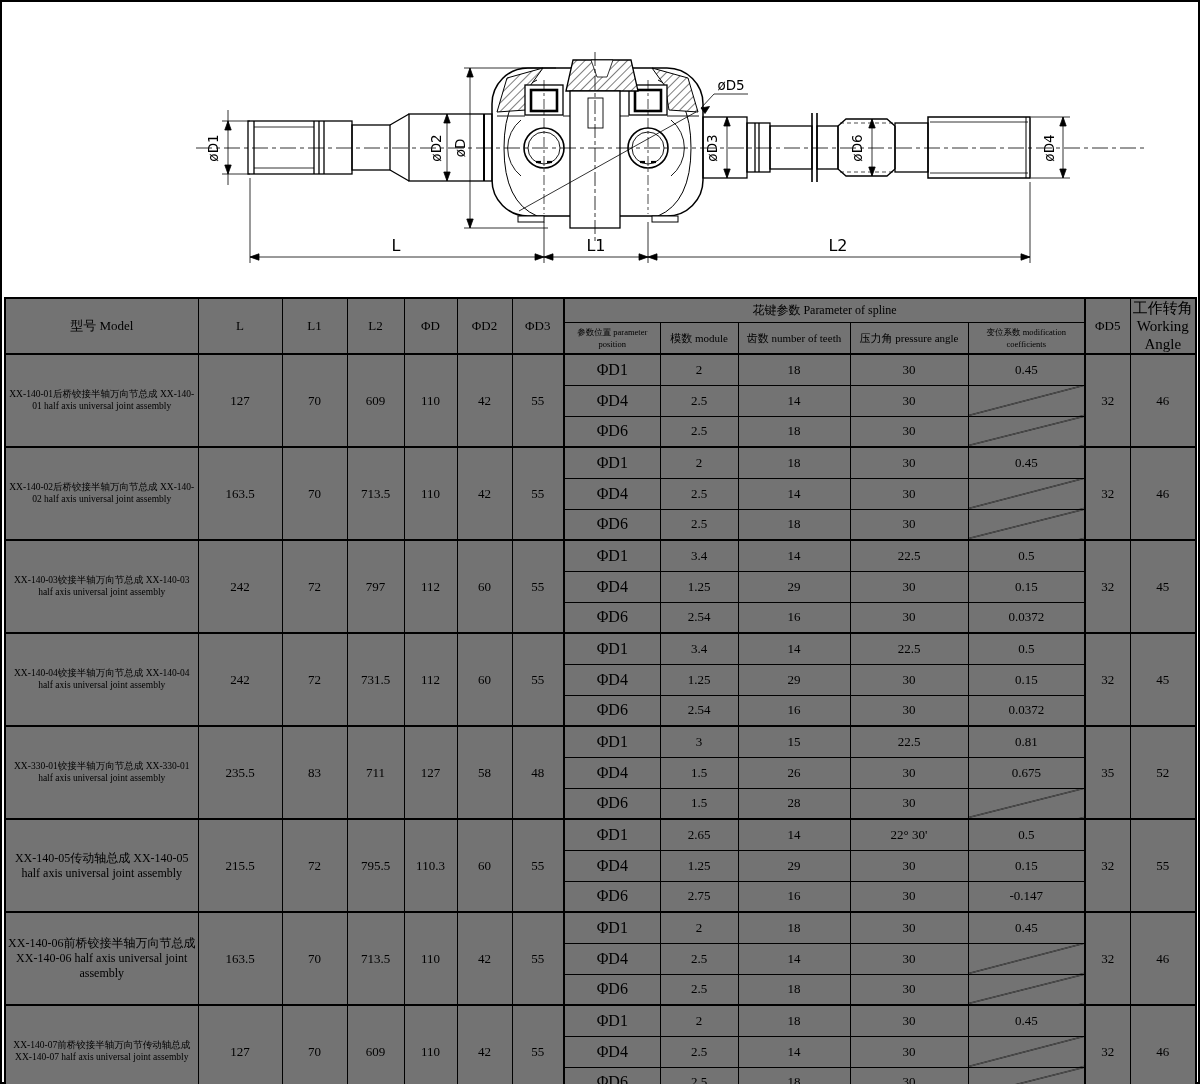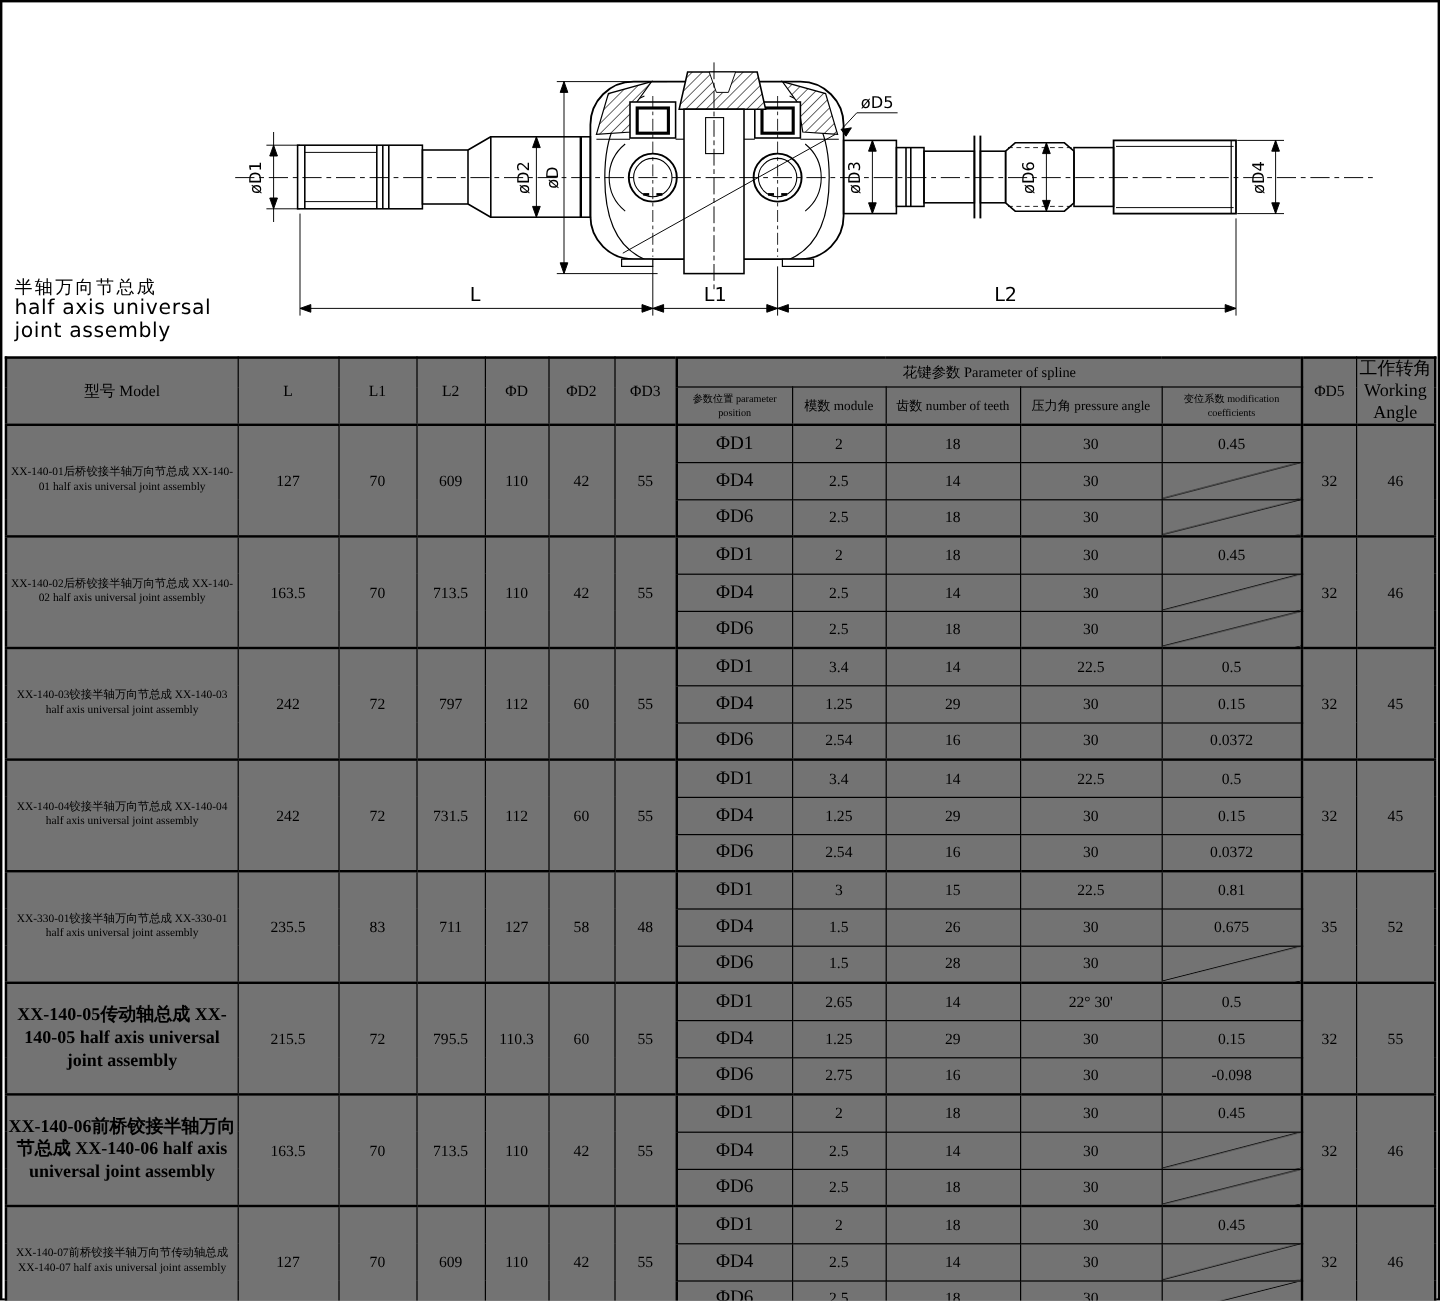--- a/index.html
+++ b/index.html
@@ -15,21 +15,21 @@
   table.spec{position:absolute;left:4px;top:297px;width:1192px;border-collapse:collapse;
              table-layout:fixed;border:2px solid #000;background:#737373;}
   table.spec th,table.spec td{border:1px solid #000;padding:0;text-align:center;vertical-align:middle;
              font-weight:normal;overflow:hidden;}
   thead tr.h1{height:18px;} thead tr.h2{height:22px;font-family:Liberation Serif, serif;} tbody tr{height:31px;}
   .hmain{font-size:13px;}
   .spline-title{font-size:12px;}
   .hsub{font-size:11px;}
   .hsmall{font-size:8.5px;}
   .model{font-size:9.5px;line-height:1.25;padding:0 5px;}
-  .model.lg{font-size:15px;font-weight:bold;}
+  .model.lg{font-size:12px;}
   .num{font-size:13px;}
   .pos{font-size:16px;}
   .wa div{font-size:15px;line-height:1.2;}
   .bl2{border-left:2px solid #000 !important;}
   tr.gs td{border-top:2px solid #000;}
   .slash{background:linear-gradient(to bottom right,transparent calc(50% - 0.7px),#000 50%,transparent calc(50% + 0.7px));}
 </style>
 </head>
 <body>
 
@@ -173,25 +173,20 @@
       <text x="731" y="90" text-anchor="middle">øD5</text>
       <text transform="rotate(-90 713 148)" x="713" y="148" text-anchor="middle" dominant-baseline="middle">øD3</text>
       <text transform="rotate(-90 858 148)" x="858" y="148" text-anchor="middle" dominant-baseline="middle">øD6</text>
       <text transform="rotate(-90 1050 148)" x="1050" y="148" text-anchor="middle" dominant-baseline="middle">øD4</text>
       <text class="big" x="396" y="251" text-anchor="middle">L</text>
       <text class="big" x="596" y="251" text-anchor="middle">L1</text>
       <text class="big" x="838" y="251" text-anchor="middle">L2</text>
     </g>
   </svg>
 
-  <div class="title-block">
-    <div class="t-zh">半轴万向节总成</div>
-    <div class="t-en">half axis universal</div>
-    <div class="t-en">joint assembly</div>
-  </div>
 
   <table class="spec">
     <colgroup>
       <col style="width:193px">
         <col style="width:84px">
         <col style="width:65px">
         <col style="width:57px">
       <col style="width:53px">
         <col style="width:55px">
         <col style="width:52px">
@@ -405,21 +400,21 @@
         <td class="num">1.25</td>
         <td class="num">29</td>
         <td class="num">30</td>
         <td class="num">0.15</td>
       </tr>
       <tr>
         <td class="pos bl2">ΦD6</td>
         <td class="num">2.75</td>
         <td class="num">16</td>
         <td class="num">30</td>
-        <td class="num">-0.098</td>
+        <td class="num">-0.147</td>
       </tr>
 
       <tr class="gs">
         <td class="model lg" rowspan="3">XX-140-06前桥铰接半轴万向节总成  XX-140-06 half axis universal joint assembly</td>
         <td class="num" rowspan="3">163.5</td>
         <td class="num" rowspan="3">70</td>
         <td class="num" rowspan="3">713.5</td>
         <td class="num" rowspan="3">110</td>
         <td class="num" rowspan="3">42</td>
         <td class="num" rowspan="3">55</td>

